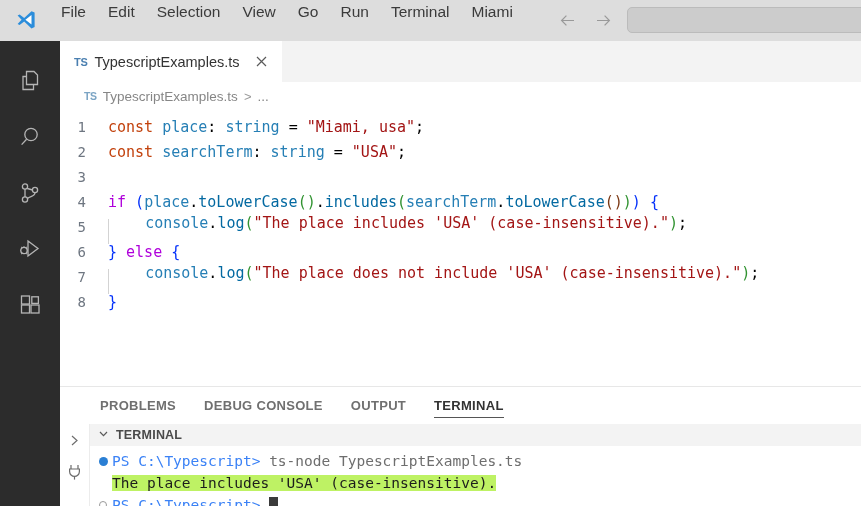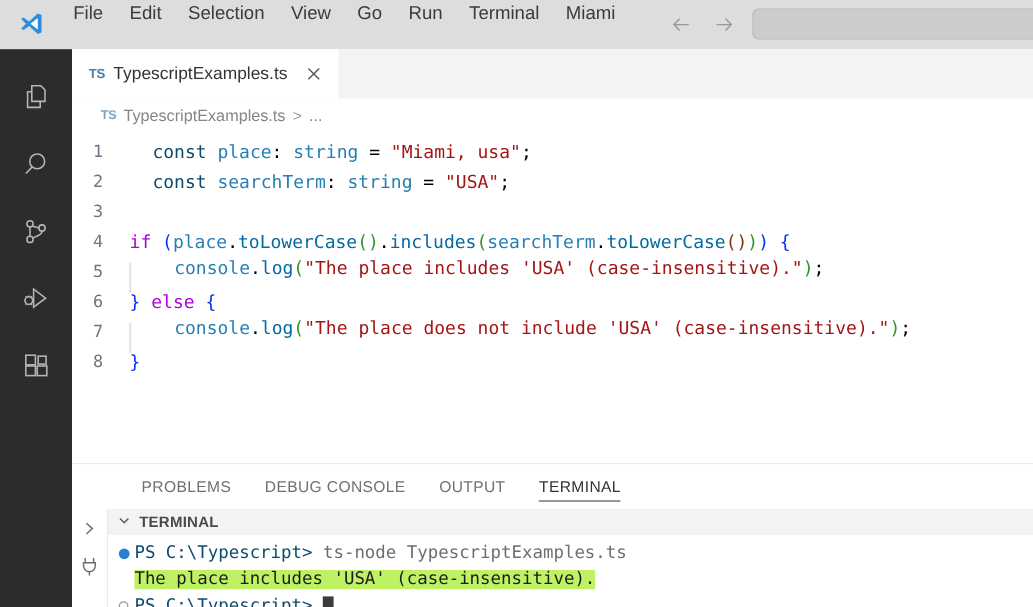--- a/index.html
+++ b/index.html
@@ -90,41 +90,41 @@
     color: #6e7681; font-size: 14px; flex: 0 0 auto;
     font-family: "DejaVu Sans Mono", monospace;
   }
   .code-text { flex: 1 1 auto; position: relative; }
   .indent-guide {
     display: inline-block; width: 0; border-left: 1px solid #d3d3d3;
     height: 25px; vertical-align: top; position: relative; top: 5px;
   }
 
   
-  .t-kw      { color: #0c4a6e; margin-left: 19px; }
+  .t-kw      { color: #c2410c; }
   .t-ctrl    { color: #af00db; }
   .t-var     { color: #267fb5; }
   .t-type    { color: #267fb5; }
   .t-str     { color: #a31515; }
   .t-fn      { color: #0369a1; }
   .t-op      { color: #000000; }
   .t-punct   { color: #000000; }
   .t-paren1  { color: #0431fa; }
   .t-paren2  { color: #319331; }
   .t-paren3  { color: #7b3814; }
   .t-plain   { color: #000000; }
 
   
   .panel {
     position: absolute; left: 0; top: 345px; width: 801px; height: 161px;
     background: #ffffff; border-top: 1px solid #e7e7e7;
   }
   .panel-tabs {
     height: 37px; display: flex; align-items: center; gap: 0;
-    padding-left: 44px; background: #ffffff;
+    padding-left: 26px; background: #ffffff; font-weight: bold;
   }
   .panel-tab {
     font-size: 13px; color: #707070; letter-spacing: 0.3px;
     padding: 0 14px; height: 37px; display: flex; align-items: center;
     cursor: pointer; position: relative;
   }
   .panel-tab.active { color: #333333; }
   .panel-tab.active::after {
     content: ""; position: absolute; left: 14px; right: 14px; bottom: 6px;
     height: 1px; background: #555555;
@@ -150,21 +150,21 @@
     font-family: "DejaVu Sans Mono", monospace;
     font-size: 14.5px;
     padding: 4px 0 0 0;
     background: #ffffff;
   }
   .term-line { height: 22px; display: flex; align-items: center; white-space: pre; padding-left: 4px; }
   .term-gutter { width: 18px; flex: 0 0 auto; display: flex; align-items: center; justify-content: center; }
   .dot-blue { width: 9px; height: 9px; border-radius: 50%; background: #2a7fd4; }
   .dot-hollow { width: 8px; height: 8px; border-radius: 50%; border: 1px solid #9a9a9a; background: transparent; }
   .hl { background: #bef264; }
-  .term-prompt { color: #0c4a6e; }
+  .term-prompt { color: #3b82f6; }
   .term-cmd { color: #6e6e6e; }
   .term-out { color: #1c1c1c; }
   .term-cursor {
     display: inline-block; width: 9px; height: 17px;
     background: #3b3b3b; vertical-align: -3px;
   }
 </style>
 </head>
 <body>
 

